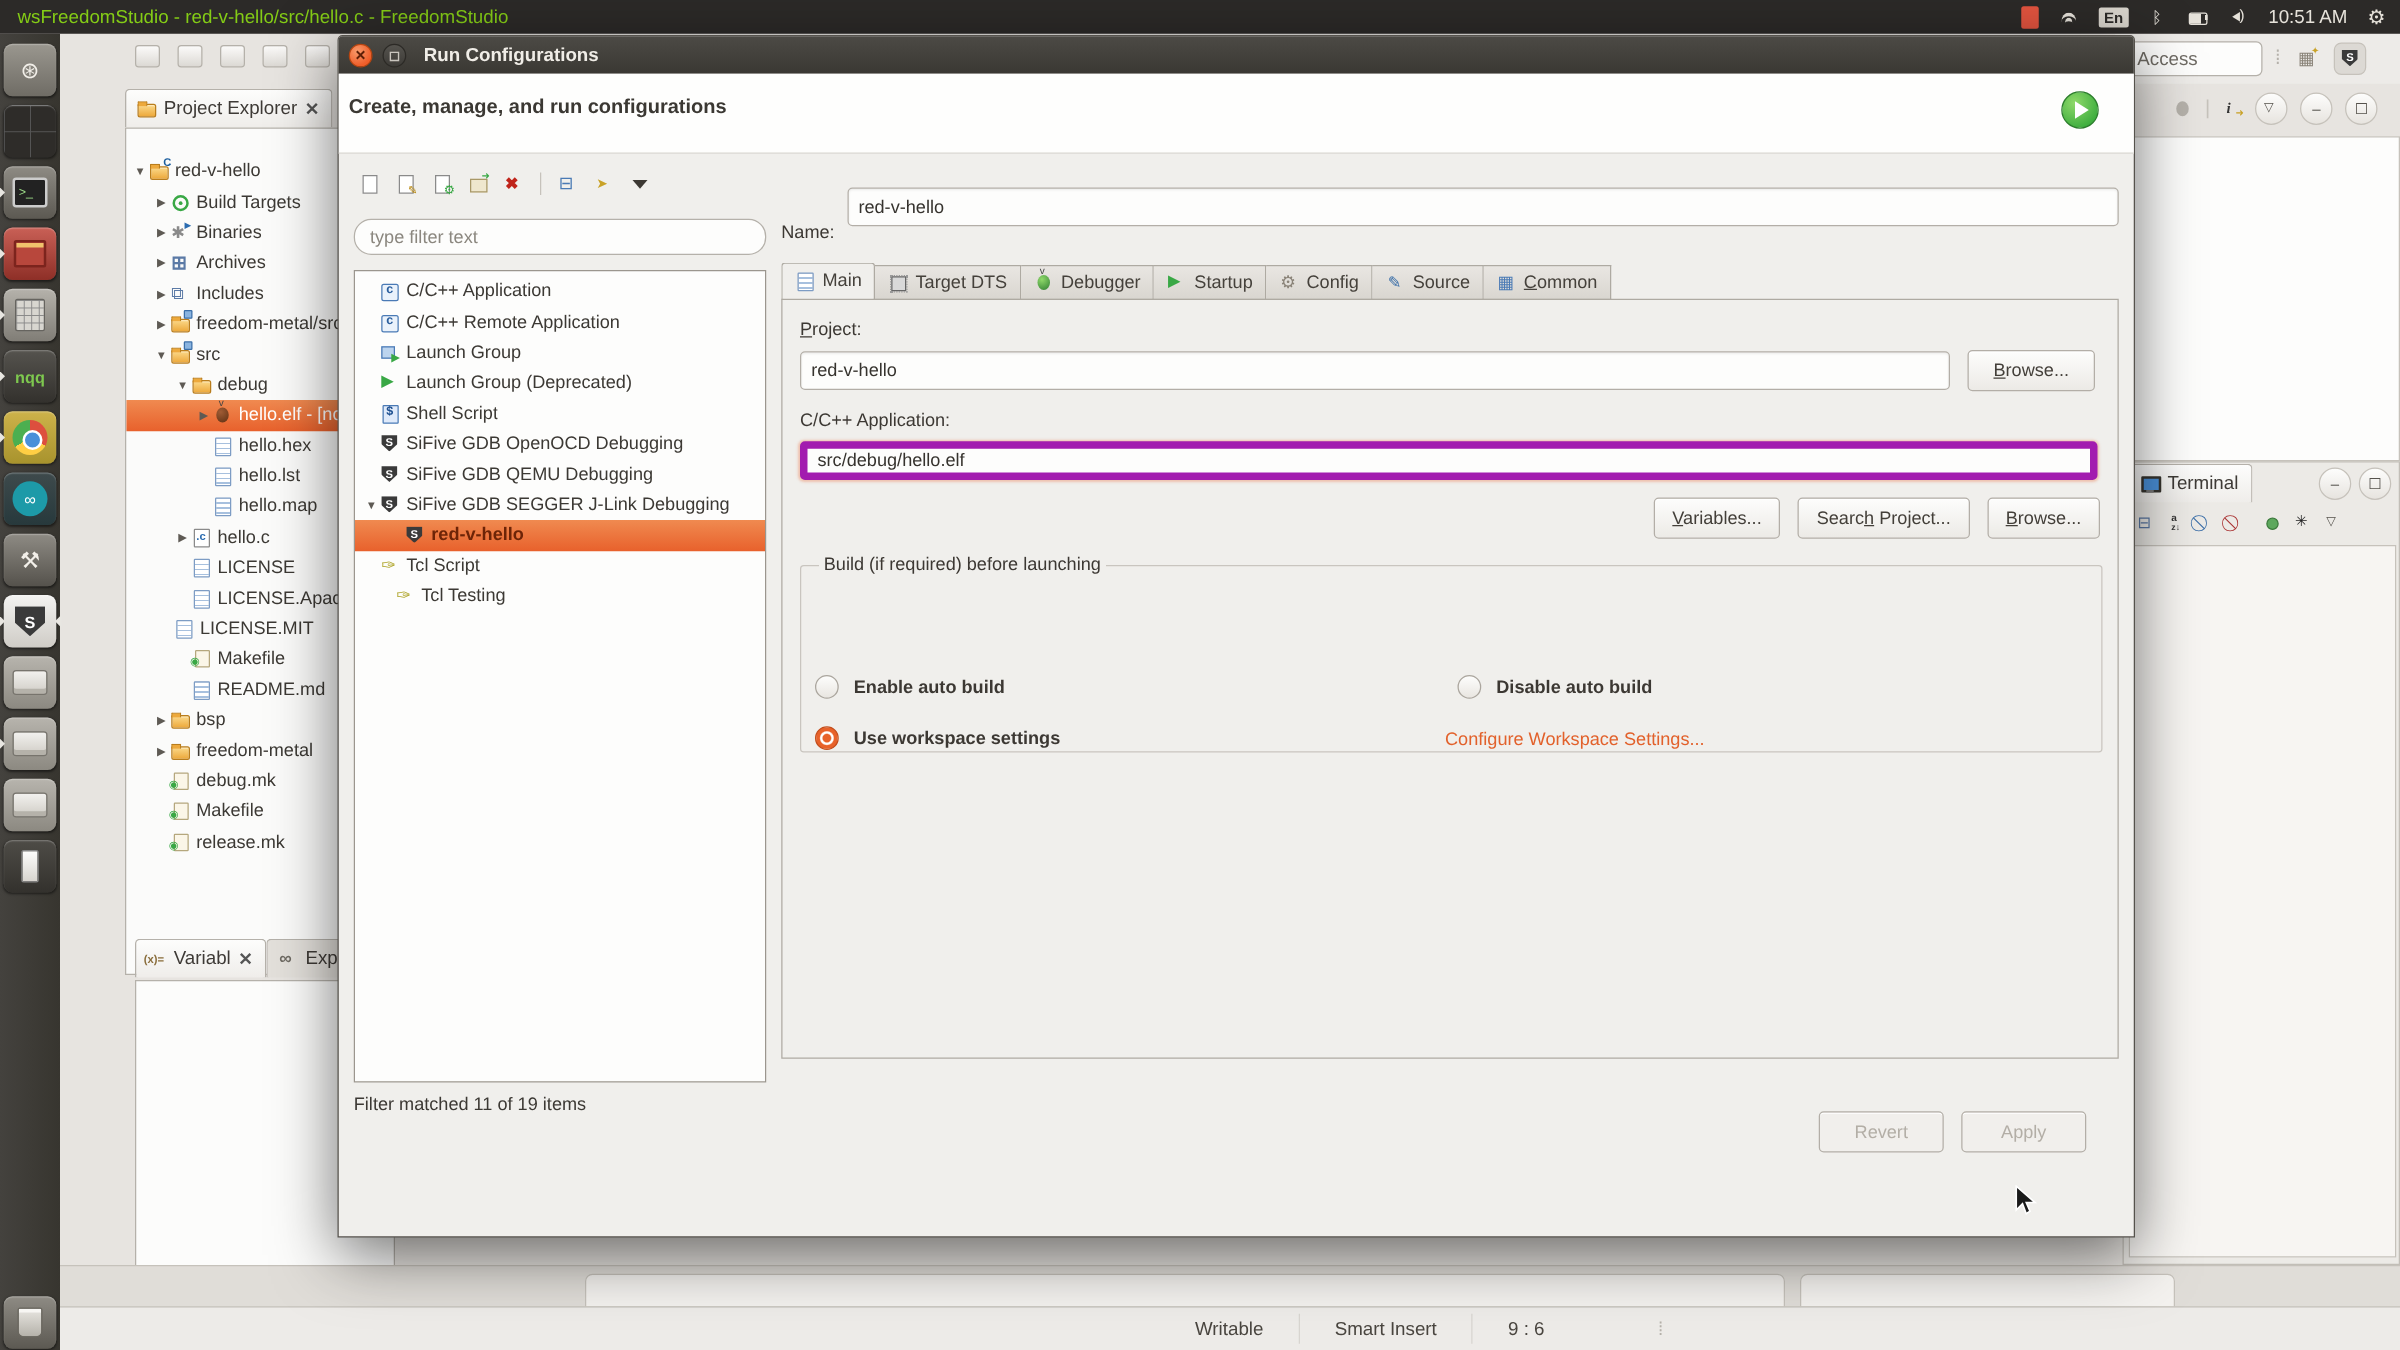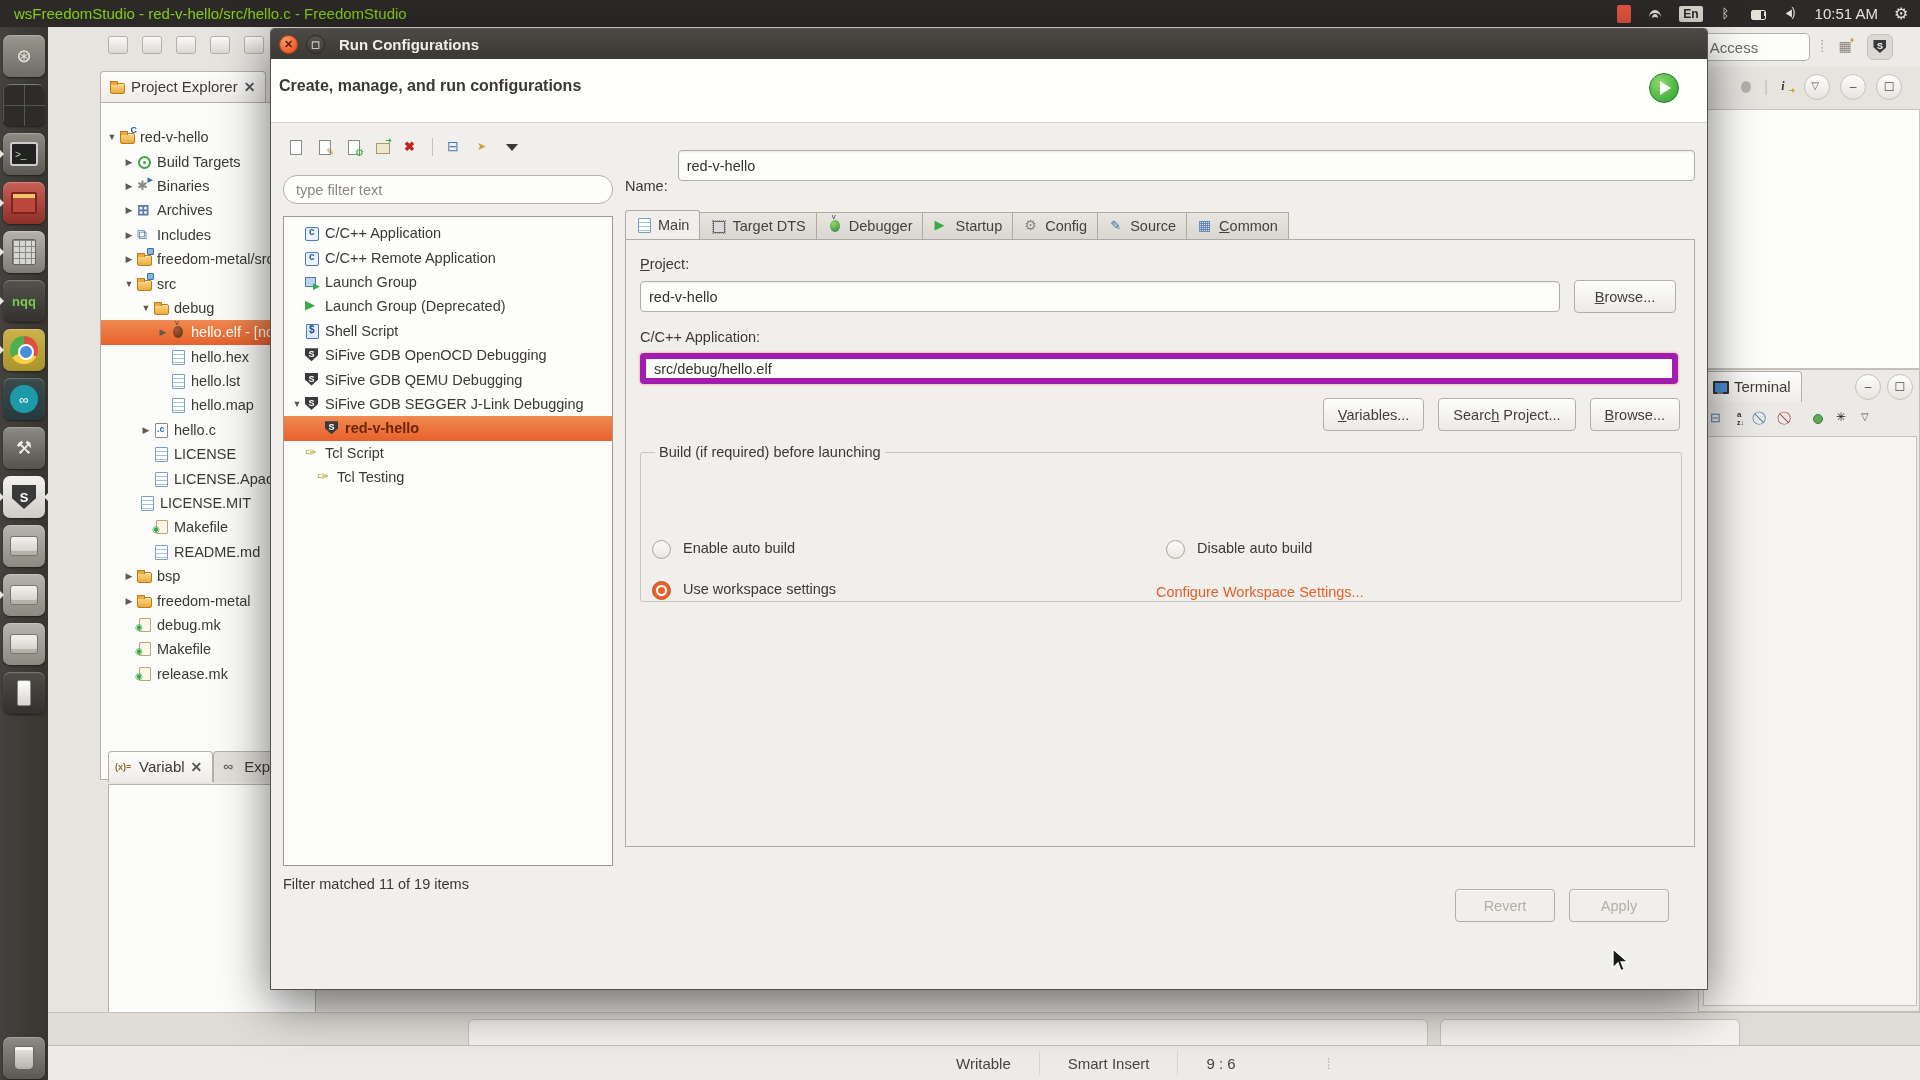--- a/index.html
+++ b/index.html
@@ -154,21 +154,21 @@
              border:1px solid #c9c5bf; border-radius:3px; padding:0 12px; }
   fieldset#build-group legend { font-size:14.5px; color:#3c3833; padding:0 4px; margin-left:2px; }
   .orange { color:#e2612b; }
   #bc-row { margin-top:22px; display:flex; align-items:center; }
   #bc-select { margin-left:16px; flex:1; height:35px; background:#fdfdfc; border:1px solid #b3aea7; border-radius:3px;
                display:flex; align-items:center; font-size:14.5px; color:#36332e; padding:0 12px; justify-content:space-between; }
   .caret { width:0; height:0; border-left:6px solid transparent; border-right:6px solid transparent; border-top:7px solid #3c3833; }
   .radio { width:19px; height:19px; border-radius:50%; border:1px solid #aba69e; background:linear-gradient(#fdfdfc,#e9e6e1);
            position:relative; flex:none; }
   .radio.on { background:radial-gradient(circle, #e8622a 0 3px, #fff 4px 5px, #e8622a 6px 100%); border:1px solid #c44d1b; }
-  .radio-row { position:absolute; display:flex; align-items:flex-start; gap:12px; font-size:14.5px; color:#3c3833; }
+  .radio-row { position:absolute; display:flex; align-items:center; gap:12px; font-size:14.5px; color:#3c3833;font-weight:bold; }
   #cfg-link { position:absolute; left:530px; top:344px; font-size:14.5px; }
 
   #revert-apply { position:absolute; right:26px; top:756px; display:flex; gap:14px; }
   #dlg-footer { position:absolute; left:0; top:882px; width:100%; height:80px; border-top:1px solid #c3bfb9; background:#efedea; }
   #dlg-footer .btns { position:absolute; right:18px; top:28px; display:flex; gap:15px; }
   #dlg-footer .gtk-btn { min-width:108px; height:37px; border-radius:5px; }
 
   
   .ic { display:inline-block; width:16px; height:16px; position:relative; flex:none; font-style:normal; }
   .ic::before, .ic::after { position:absolute; }

